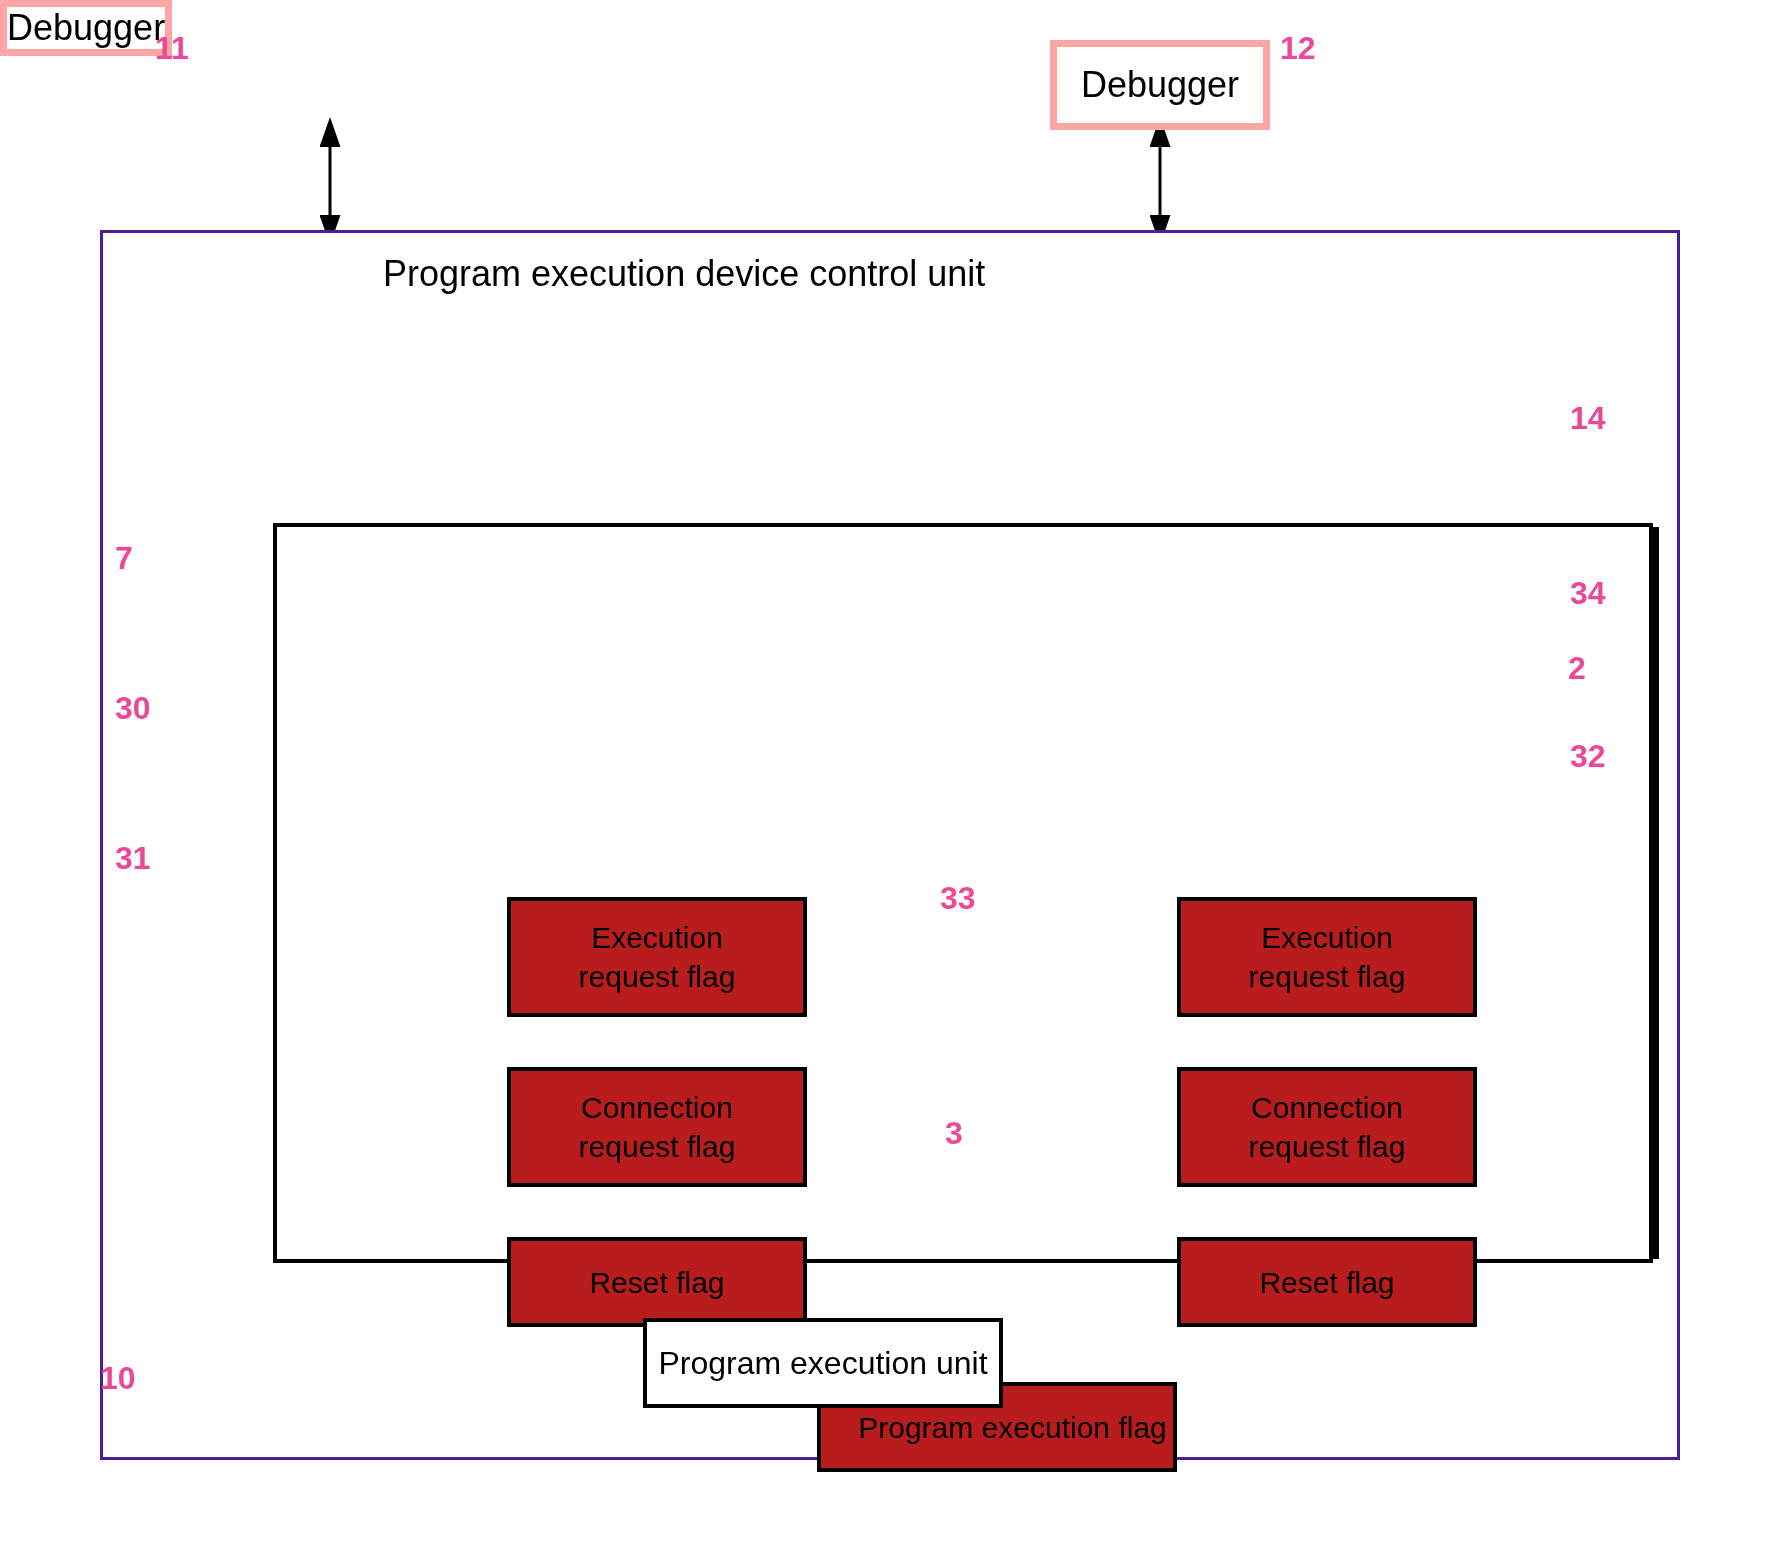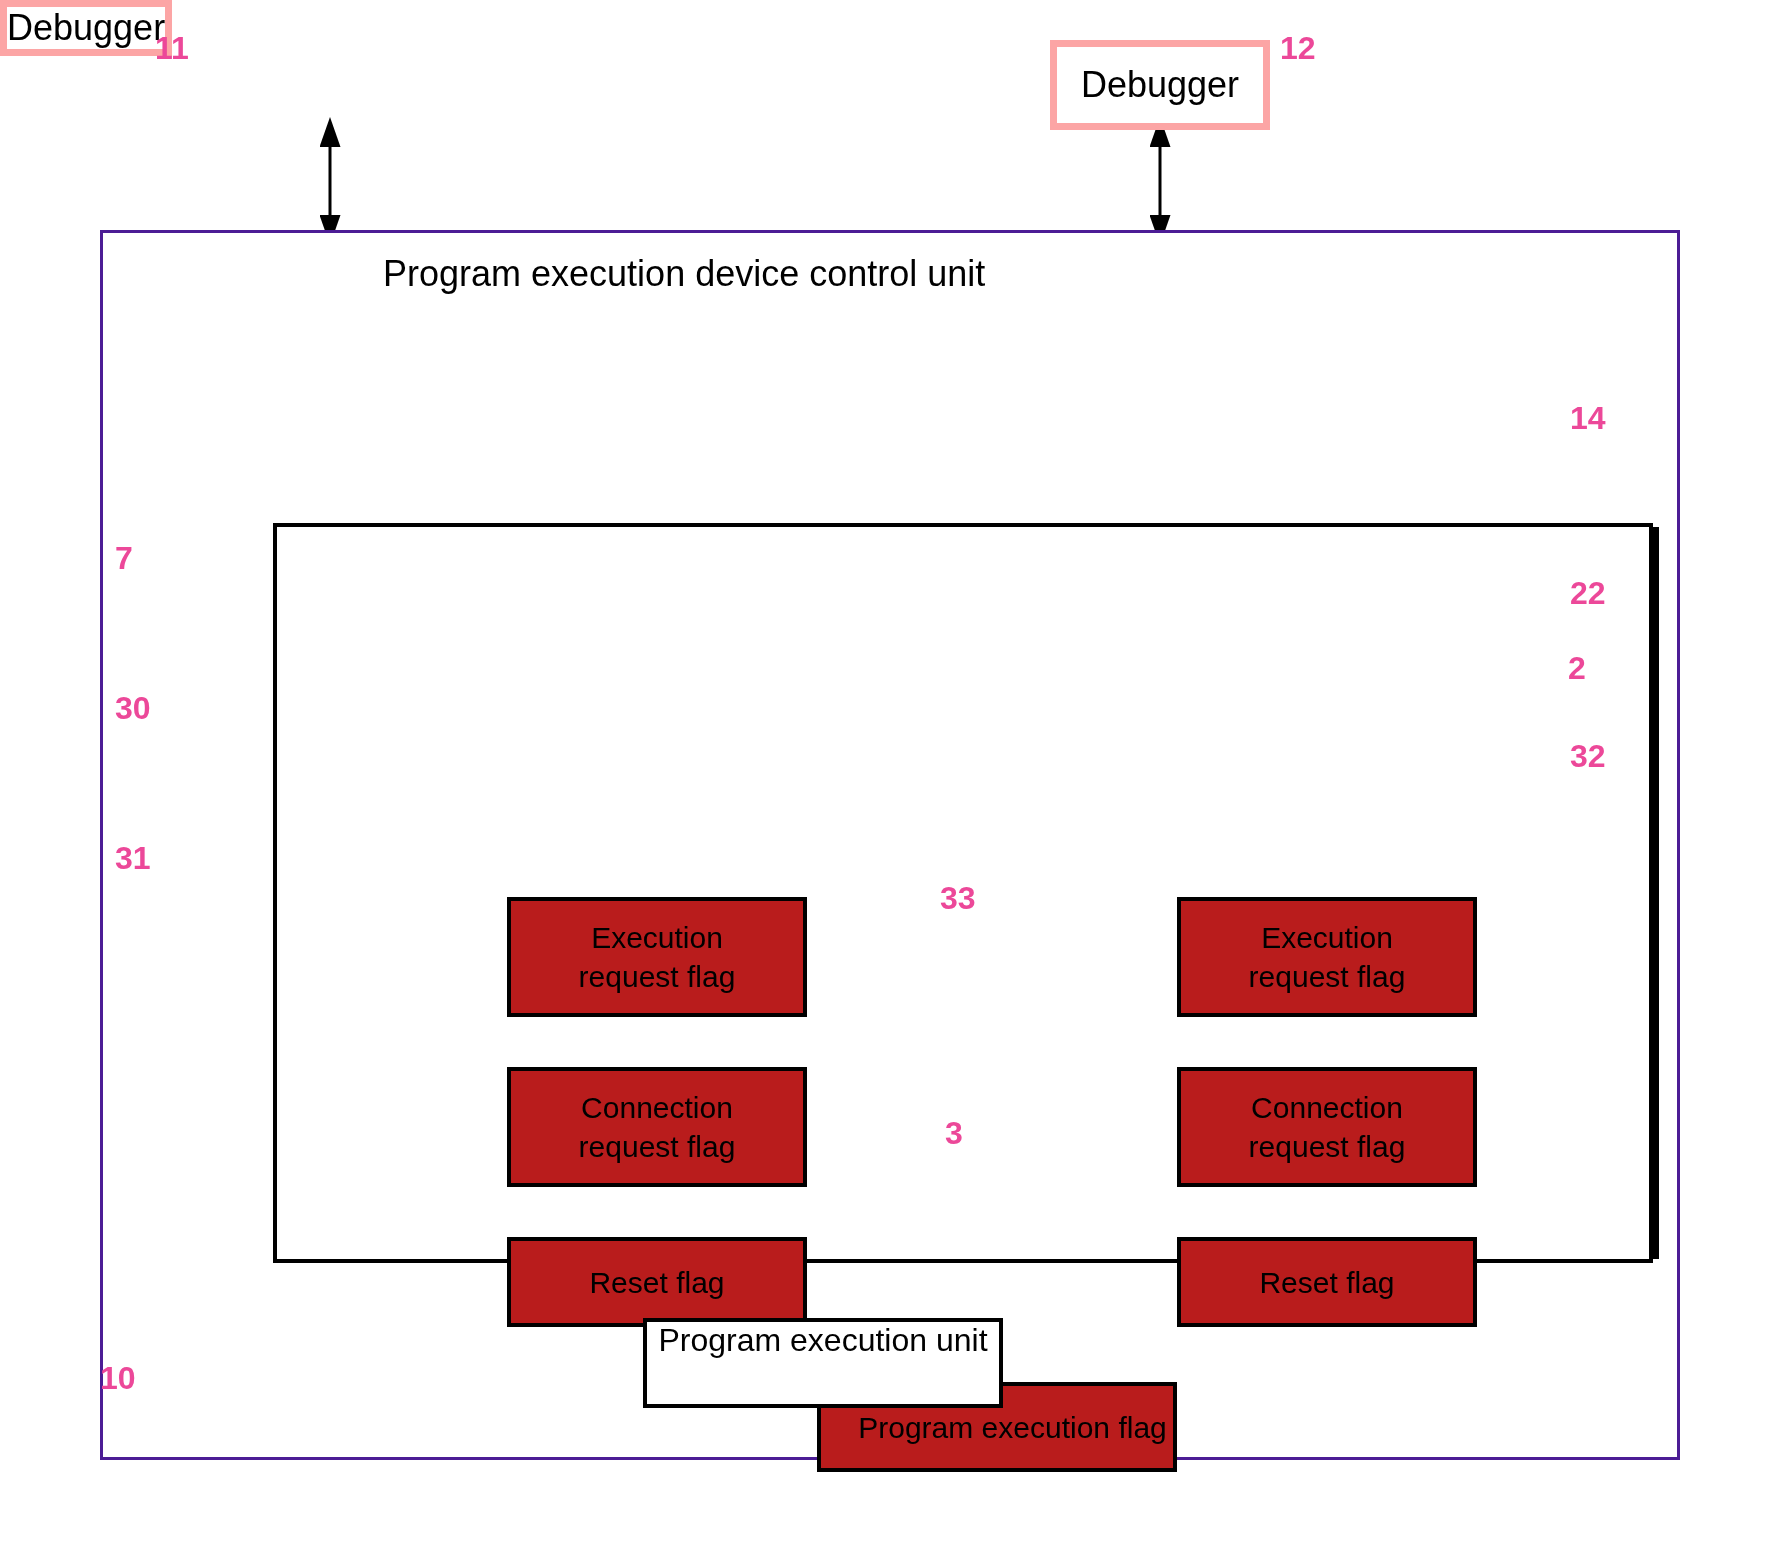--- a/index.html
+++ b/index.html
@@ -164,21 +164,21 @@
       height: 90px;
       padding-left: 31px;
     }
 
     
     .prog-exec-unit {
       position: absolute;
       border: 4px solid #000;
       background: #fff;
       display: flex;
-      align-items: flex-start;
+      align-items: center;
       justify-content: center;
       font-size: 32px;
       top: 1085px;
       left: 540px;
       width: 360px;
       height: 90px;
     }
   </style>
 </head>
 <body>
@@ -279,21 +279,21 @@
   </div>
 
   <div class="ref-num" style="top:1360px; left:100px;">10</div>
 
   <div class="ref-num" style="top:540px; left:115px;">7</div>
 
   <div class="ref-num" style="top:400px; left:1570px;">14</div>
 
   <div class="ref-num" style="top:690px; left:115px;">30</div>
 
-  <div class="ref-num" style="top:575px; left:1570px;">22</div>
+  <div class="ref-num" style="top:575px; left:1570px;">34</div>
 
   <div class="ref-num" style="top:840px; left:115px;">31</div>
 
   <div class="ref-num" style="top:738px; left:1570px;">32</div>
 
   <div class="ref-num" style="top:880px; left:940px;">33</div>
 
   <div class="ref-num" style="top:650px; left:1568px;">2</div>
 
   <div class="ref-num" style="top:1115px; left:945px;">3</div>

